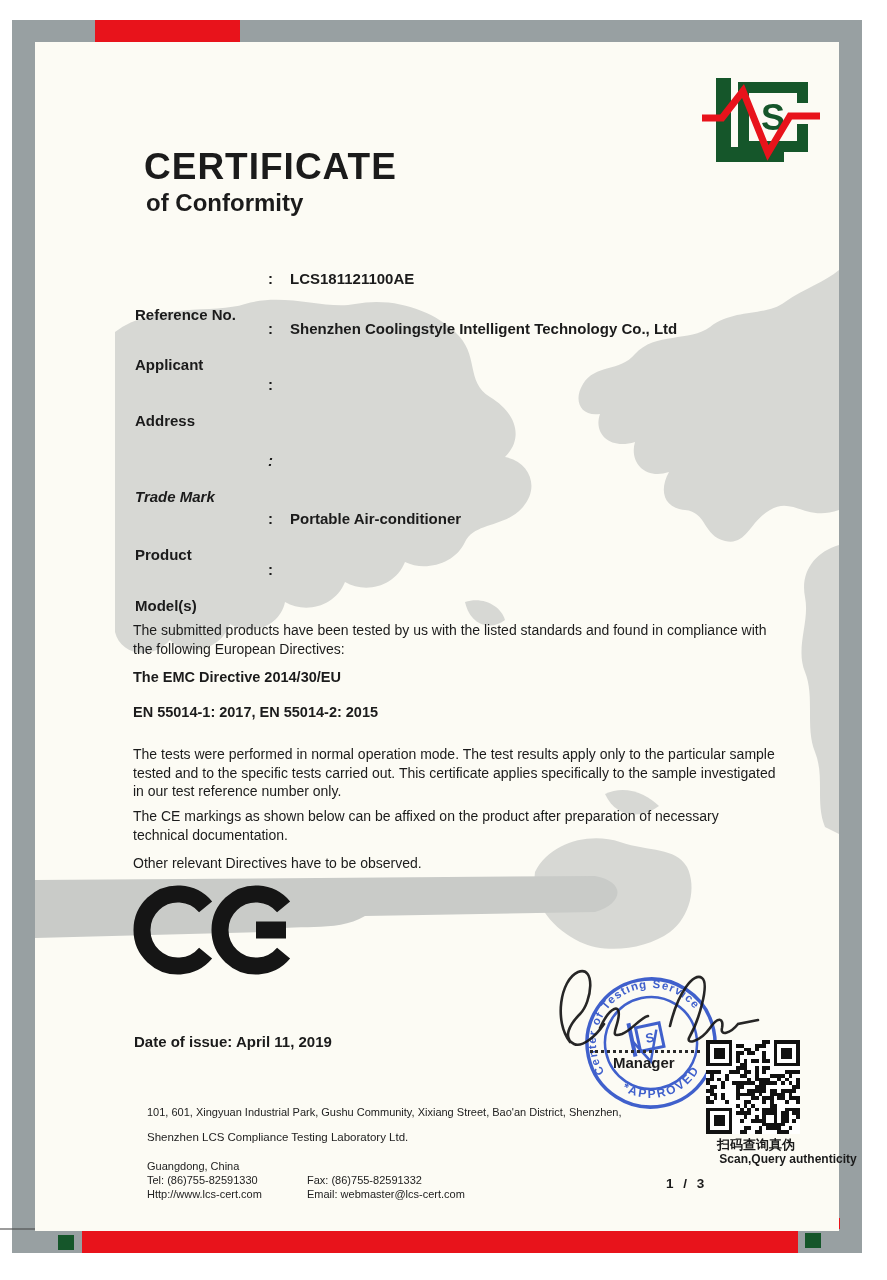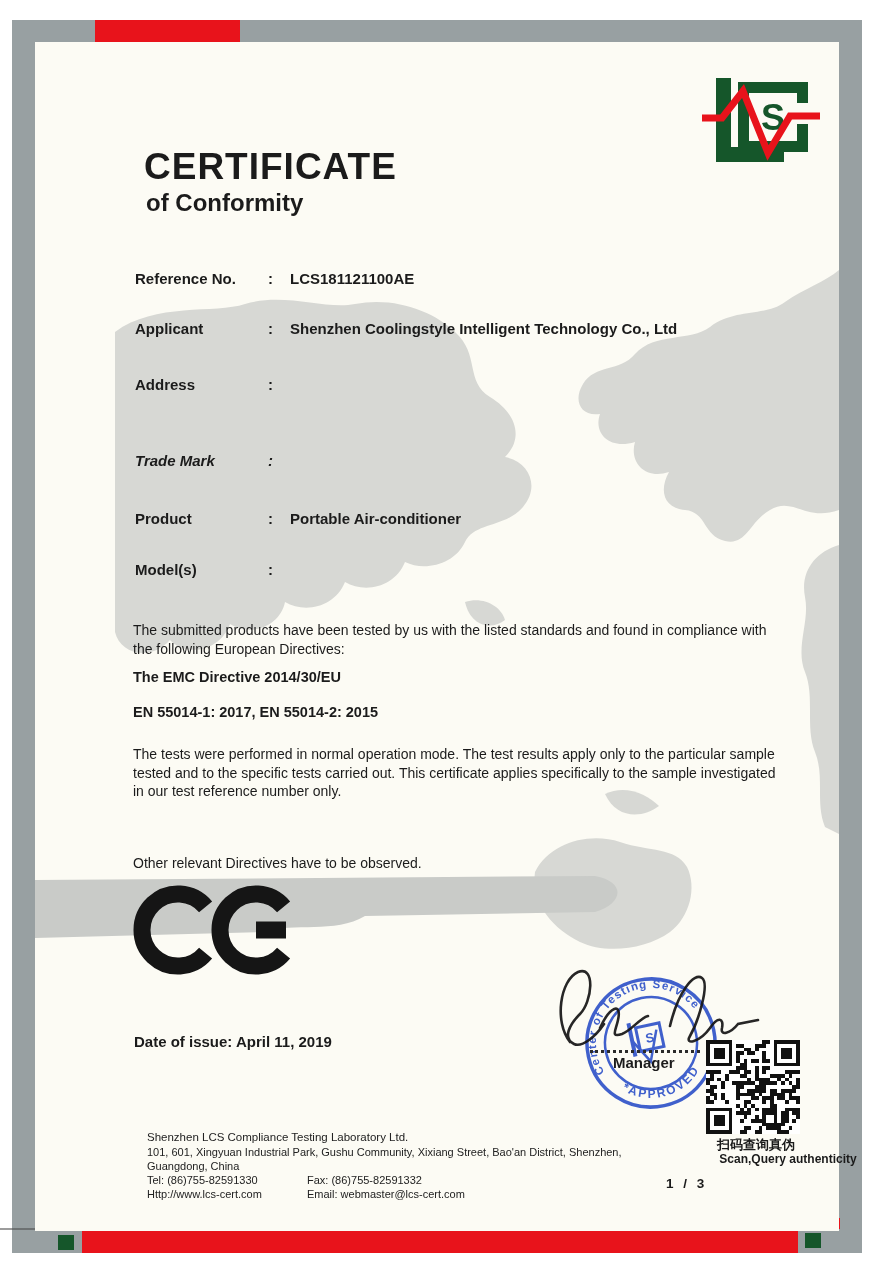--- a/index.html
+++ b/index.html
@@ -19,21 +19,21 @@
   .b-bot-red{left:82px;top:1231px;width:716px;height:22px;background:var(--red);}
   .b-bot-gr{left:798px;top:1231px;width:64px;height:22px;background:var(--frame);}
   .sq{position:absolute;}
   .sq.red{background:var(--red);} .sq.green{background:var(--green);}
   .scanline{left:0;top:1228px;width:145px;height:2px;background:#4a4a4a;opacity:.55;}
   .paper{left:35px;top:42px;width:804px;height:1189px;background:var(--paper);}
   
   .title1{left:144px;top:146px;font-size:37px;font-weight:700;letter-spacing:1px;}
   .title2{left:146px;top:189px;font-size:24px;font-weight:700;}
   .frow{position:absolute;left:135px;display:flex;font-size:15px;font-weight:700;line-height:18px;}
-  .frow .lbl{width:133px;flex:0 0 133px;}
+  .frow .lbl{width:133px;flex:0 0 133px;margin-top:36px;}
   .frow .col{width:22px;flex:0 0 22px;text-align:left;}
   .frow .val{width:486px;}
   .para{position:absolute;left:133px;font-size:14px;line-height:18.5px;}
   .bold{font-weight:700;}
   .datez{left:134px;top:1033px;font-size:15px;font-weight:700;}
   .dotline{left:590px;top:1050px;width:110px;height:0;border-top:3px dotted #2a2a2a;z-index:6;}
   .manager{left:613px;top:1054px;font-size:15px;font-weight:700;z-index:7;}
   .qrcap{left:683px;width:146px;text-align:center;font-weight:700;}
   .qrcap.zh{top:1136px;font-size:13px;}
   .qrcap.en{top:1152px;font-size:12px;margin-left:32px;}
@@ -128,20 +128,21 @@
   </div>
   <div class="frow z1" style="top:561px;">
     <span class="lbl">Model(s)</span>
     <span class="col">:</span>
   </div>
 
   <div class="para z1" style="top:621px;width:652px;">The submitted products have been tested by us with the listed standards and found in compliance with the following European Directives:</div>
   <div class="para bold z1" style="top:668px;width:652px;font-size:14.5px;">The EMC Directive 2014/30/EU</div>
   <div class="para bold z1" style="top:703px;width:652px;font-size:14.5px;">EN 55014-1: 2017, EN 55014-2: 2015</div>
   <div class="para z1" style="top:745px;width:656px;">The tests were performed in normal operation mode. The test results apply only to the particular sample tested and to the specific tests carried out. This certificate applies specifically to the sample investigated in our test reference number only.</div>
+  <div class="para z1" style="top:807px;width:640px;">The CE markings as shown below can be affixed on the product after preparation of necessary technical documentation.</div>
   <div class="para z1" style="top:854px;width:652px;">Other relevant Directives have to be observed.</div>
 
   <svg class="abs cewrap" viewBox="0 0 200 105">
     <g fill="none" stroke="#151515" stroke-width="17">
       <path d="M79.6,28.9 A36,36 0 1 0 79.6,75.1"></path>
       <path d="M157.6,28.9 A36,36 0 1 0 157.6,75.1"></path>
       <path d="M130,52 H160"></path>
     </g>
   </svg>
 
@@ -178,21 +179,21 @@
 
   <svg class="abs qrwrap" viewBox="0 0 25 25" shape-rendering="crispEdges">
     <rect x="0" y="0" width="25" height="25" fill="#fff"></rect>
     <path fill="#111" fill-rule="evenodd" d="M0,0h7v7h-7z M1,1v5h5v-5z M2,2h3v3h-3z M18,0h7v7h-7z M19,1v5h5v-5z M20,2h3v3h-3z M0,18h7v7h-7z M1,19v5h5v-5z M2,20h3v3h-3z"></path>
     <path fill="#111" id="qr-modules" d="M15,0h1v1h-1zM16,0h1v1h-1zM8,1h1v1h-1zM9,1h1v1h-1zM13,1h1v1h-1zM14,1h1v1h-1zM15,1h1v1h-1zM10,2h1v1h-1zM11,2h1v1h-1zM13,2h1v1h-1zM8,3h1v1h-1zM9,3h1v1h-1zM11,3h1v1h-1zM12,3h1v1h-1zM15,3h1v1h-1zM8,4h1v1h-1zM15,4h1v1h-1zM8,5h1v1h-1zM10,5h1v1h-1zM12,5h1v1h-1zM13,5h1v1h-1zM15,5h1v1h-1zM16,5h1v1h-1zM9,6h1v1h-1zM10,6h1v1h-1zM8,7h1v1h-1zM9,7h1v1h-1zM10,7h1v1h-1zM13,7h1v1h-1zM15,7h1v1h-1zM16,7h1v1h-1zM0,8h1v1h-1zM1,8h1v1h-1zM2,8h1v1h-1zM3,8h1v1h-1zM6,8h1v1h-1zM7,8h1v1h-1zM8,8h1v1h-1zM10,8h1v1h-1zM11,8h1v1h-1zM13,8h1v1h-1zM15,8h1v1h-1zM21,8h1v1h-1zM22,8h1v1h-1zM23,8h1v1h-1zM24,8h1v1h-1zM1,9h1v1h-1zM5,9h1v1h-1zM9,9h1v1h-1zM10,9h1v1h-1zM13,9h1v1h-1zM17,9h1v1h-1zM18,9h1v1h-1zM19,9h1v1h-1zM20,9h1v1h-1zM22,9h1v1h-1zM0,10h1v1h-1zM1,10h1v1h-1zM3,10h1v1h-1zM5,10h1v1h-1zM11,10h1v1h-1zM13,10h1v1h-1zM14,10h1v1h-1zM15,10h1v1h-1zM16,10h1v1h-1zM19,10h1v1h-1zM21,10h1v1h-1zM24,10h1v1h-1zM0,11h1v1h-1zM4,11h1v1h-1zM7,11h1v1h-1zM8,11h1v1h-1zM9,11h1v1h-1zM10,11h1v1h-1zM11,11h1v1h-1zM12,11h1v1h-1zM14,11h1v1h-1zM15,11h1v1h-1zM16,11h1v1h-1zM17,11h1v1h-1zM18,11h1v1h-1zM20,11h1v1h-1zM22,11h1v1h-1zM24,11h1v1h-1zM1,12h1v1h-1zM2,12h1v1h-1zM4,12h1v1h-1zM8,12h1v1h-1zM9,12h1v1h-1zM13,12h1v1h-1zM14,12h1v1h-1zM15,12h1v1h-1zM23,12h1v1h-1zM24,12h1v1h-1zM0,13h1v1h-1zM1,13h1v1h-1zM8,13h1v1h-1zM11,13h1v1h-1zM12,13h1v1h-1zM13,13h1v1h-1zM14,13h1v1h-1zM15,13h1v1h-1zM17,13h1v1h-1zM18,13h1v1h-1zM20,13h1v1h-1zM21,13h1v1h-1zM22,13h1v1h-1zM23,13h1v1h-1zM1,14h1v1h-1zM2,14h1v1h-1zM4,14h1v1h-1zM8,14h1v1h-1zM9,14h1v1h-1zM10,14h1v1h-1zM11,14h1v1h-1zM12,14h1v1h-1zM14,14h1v1h-1zM17,14h1v1h-1zM18,14h1v1h-1zM19,14h1v1h-1zM20,14h1v1h-1zM22,14h1v1h-1zM0,15h1v1h-1zM2,15h1v1h-1zM4,15h1v1h-1zM8,15h1v1h-1zM12,15h1v1h-1zM13,15h1v1h-1zM15,15h1v1h-1zM16,15h1v1h-1zM17,15h1v1h-1zM19,15h1v1h-1zM20,15h1v1h-1zM22,15h1v1h-1zM23,15h1v1h-1zM24,15h1v1h-1zM0,16h1v1h-1zM1,16h1v1h-1zM5,16h1v1h-1zM10,16h1v1h-1zM11,16h1v1h-1zM15,16h1v1h-1zM17,16h1v1h-1zM21,16h1v1h-1zM24,16h1v1h-1zM8,17h1v1h-1zM10,17h1v1h-1zM12,17h1v1h-1zM17,17h1v1h-1zM18,17h1v1h-1zM9,18h1v1h-1zM11,18h1v1h-1zM13,18h1v1h-1zM15,18h1v1h-1zM16,18h1v1h-1zM17,18h1v1h-1zM18,18h1v1h-1zM21,18h1v1h-1zM22,18h1v1h-1zM23,18h1v1h-1zM24,18h1v1h-1zM8,19h1v1h-1zM9,19h1v1h-1zM10,19h1v1h-1zM11,19h1v1h-1zM15,19h1v1h-1zM16,19h1v1h-1zM17,19h1v1h-1zM18,19h1v1h-1zM20,19h1v1h-1zM21,19h1v1h-1zM23,19h1v1h-1zM24,19h1v1h-1zM10,20h1v1h-1zM13,20h1v1h-1zM15,20h1v1h-1zM18,20h1v1h-1zM20,20h1v1h-1zM21,20h1v1h-1zM24,20h1v1h-1zM9,21h1v1h-1zM12,21h1v1h-1zM13,21h1v1h-1zM14,21h1v1h-1zM15,21h1v1h-1zM18,21h1v1h-1zM20,21h1v1h-1zM21,21h1v1h-1zM23,21h1v1h-1zM15,22h1v1h-1zM16,22h1v1h-1zM17,22h1v1h-1zM18,22h1v1h-1zM19,22h1v1h-1zM20,22h1v1h-1zM10,23h1v1h-1zM11,23h1v1h-1zM14,23h1v1h-1zM16,23h1v1h-1zM17,23h1v1h-1zM18,23h1v1h-1zM19,23h1v1h-1zM22,23h1v1h-1zM9,24h1v1h-1zM10,24h1v1h-1zM13,24h1v1h-1zM14,24h1v1h-1zM19,24h1v1h-1zM20,24h1v1h-1zM21,24h1v1h-1z"></path>
   </svg>
   <div class="abs qrcap zh">扫码查询真伪</div>
   <div class="abs qrcap en">Scan,Query authenticity</div>
 
   <div class="fline" style="left:147px;top:1130px;font-size:11.5px;">Shenzhen LCS Compliance Testing Laboratory Ltd.</div>
-  <div class="fline" style="left:147px;top:1145px;">101, 601, Xingyuan Industrial Park, Gushu Community, Xixiang Street, Bao'an District, Shenzhen,</div>
+  <div class="fline" style="left:147px;top:1105px;">101, 601, Xingyuan Industrial Park, Gushu Community, Xixiang Street, Bao'an District, Shenzhen,</div>
   <div class="fline" style="left:147px;top:1159px;">Guangdong, China</div>
   <div class="fline" style="left:147px;top:1173px;">Tel: (86)755-82591330</div>
   <div class="fline" style="left:307px;top:1173px;">Fax: (86)755-82591332</div>
   <div class="fline" style="left:147px;top:1187px;">Http://www.lcs-cert.com</div>
   <div class="fline" style="left:307px;top:1187px;">Email: webmaster@lcs-cert.com</div>
   <div class="abs pageno">1 / 3</div>
 
 </div>
 
 </body></html>

